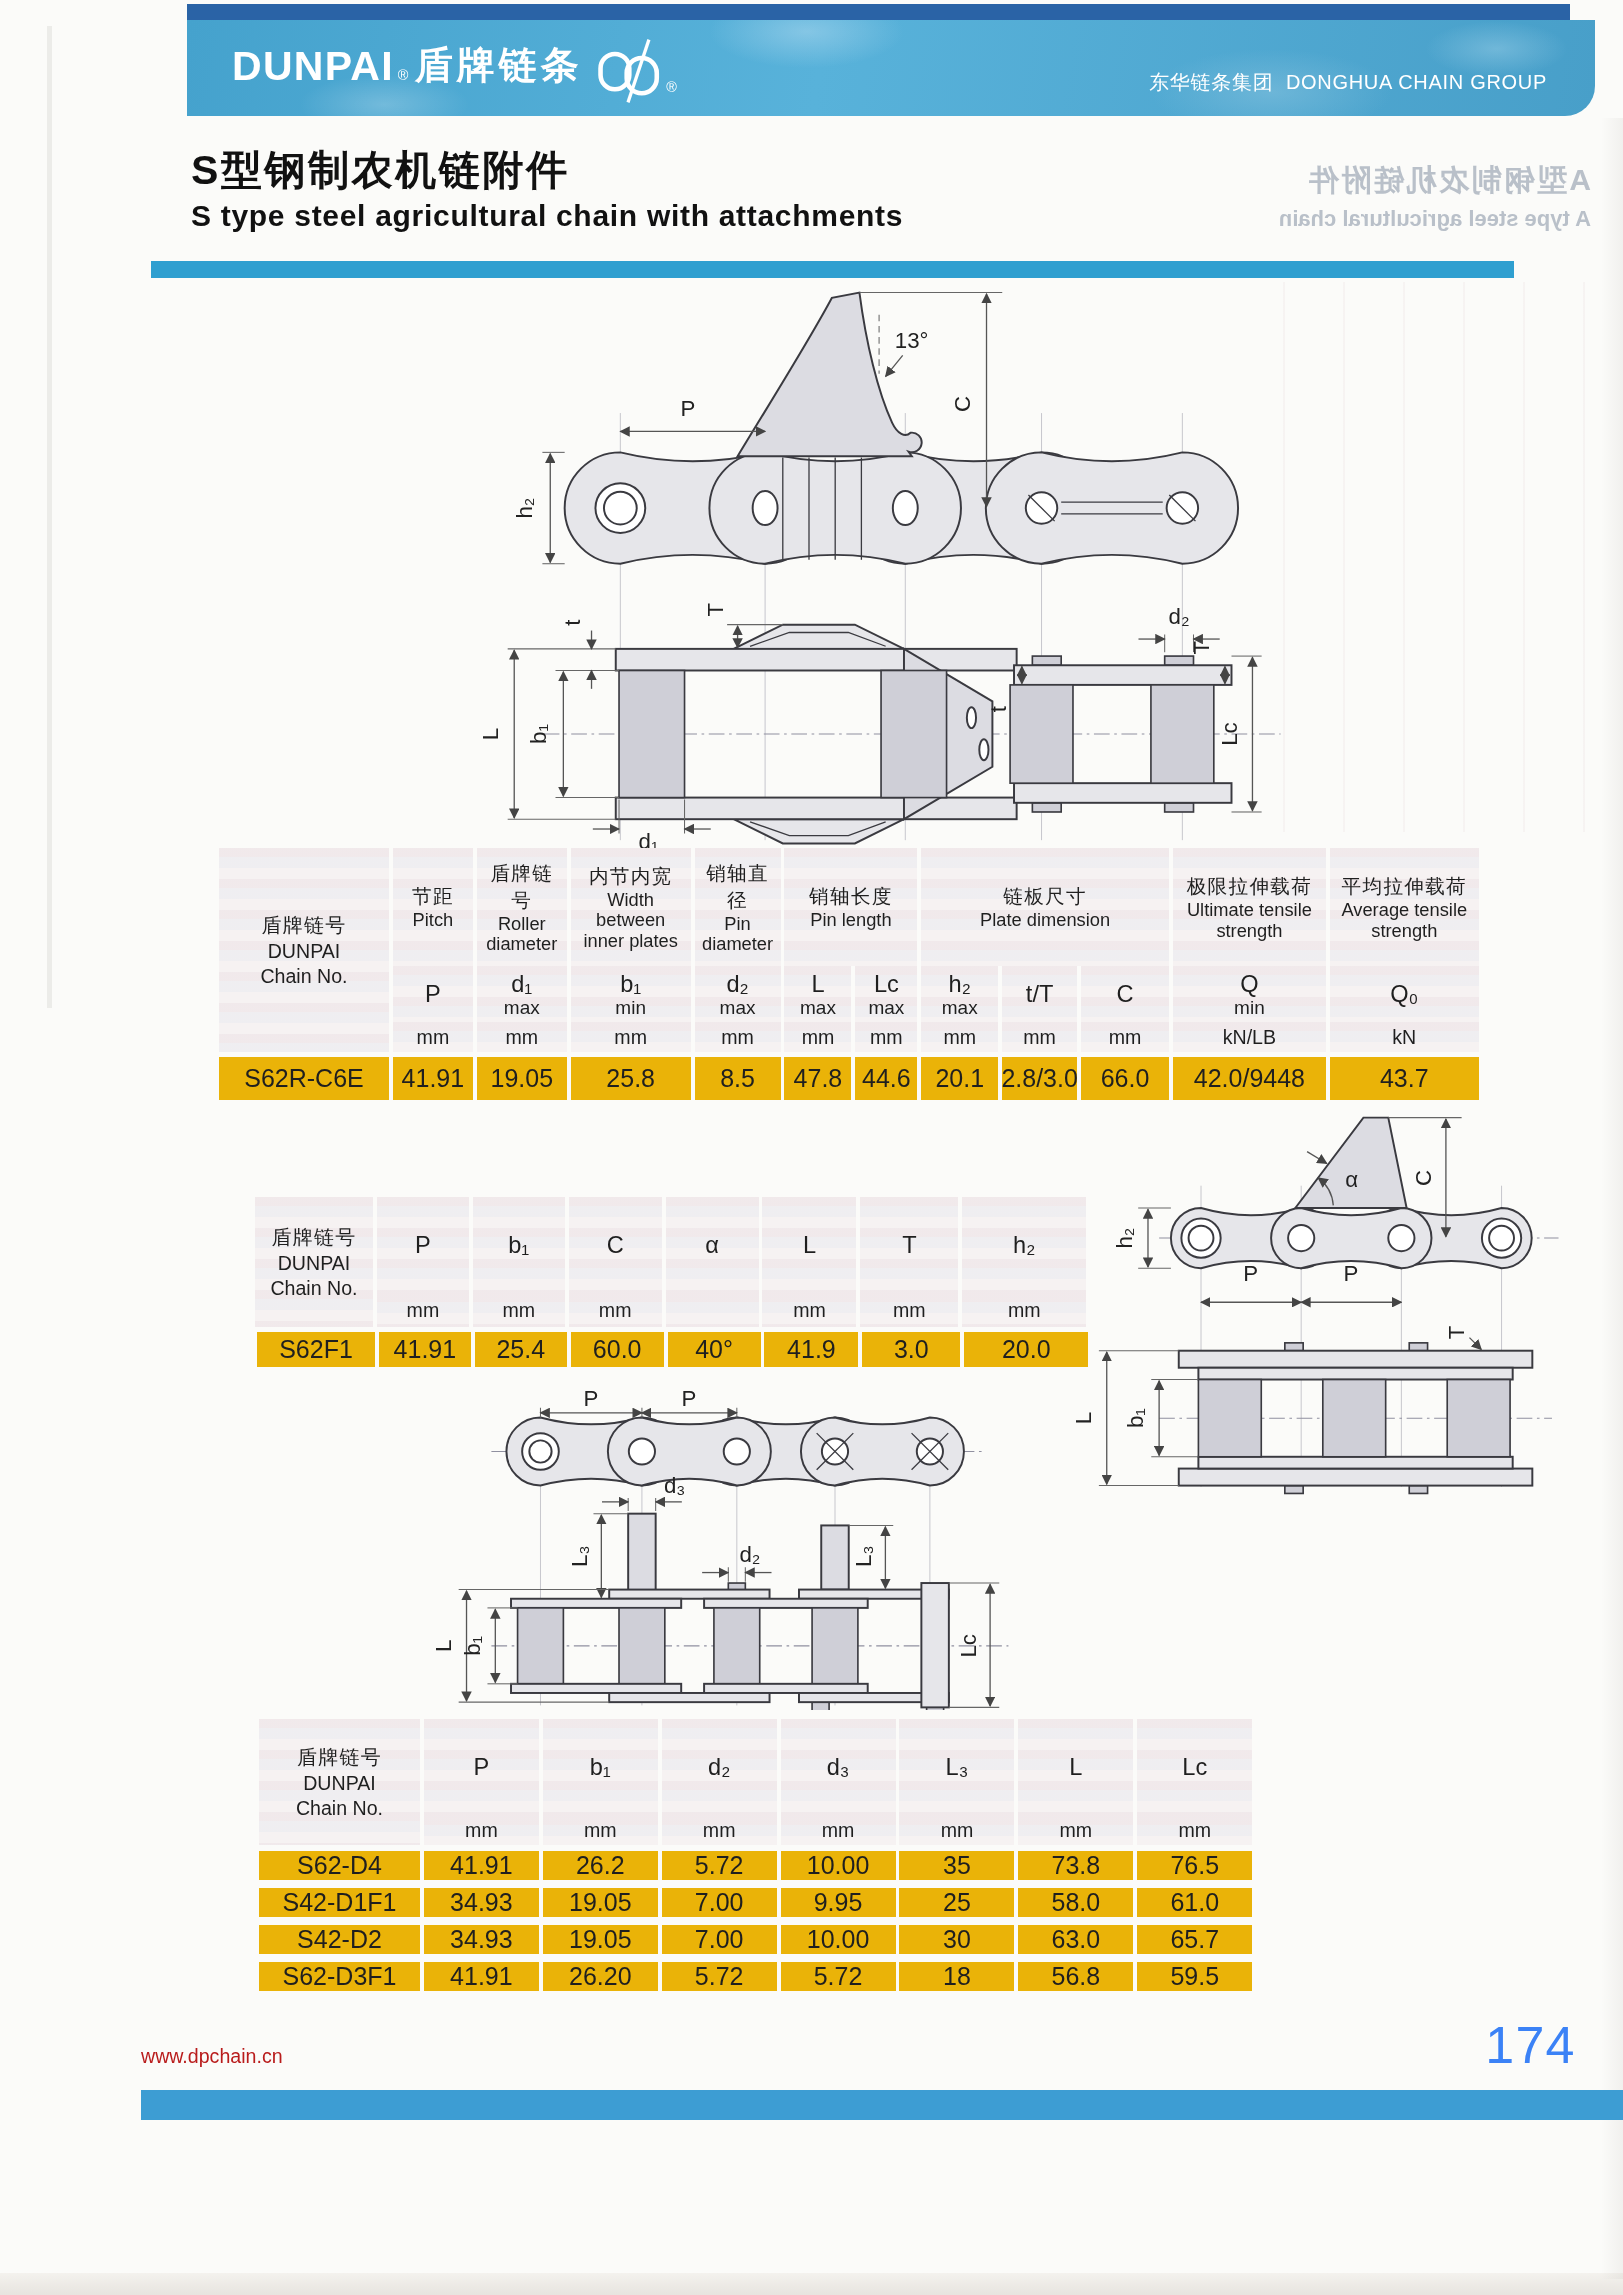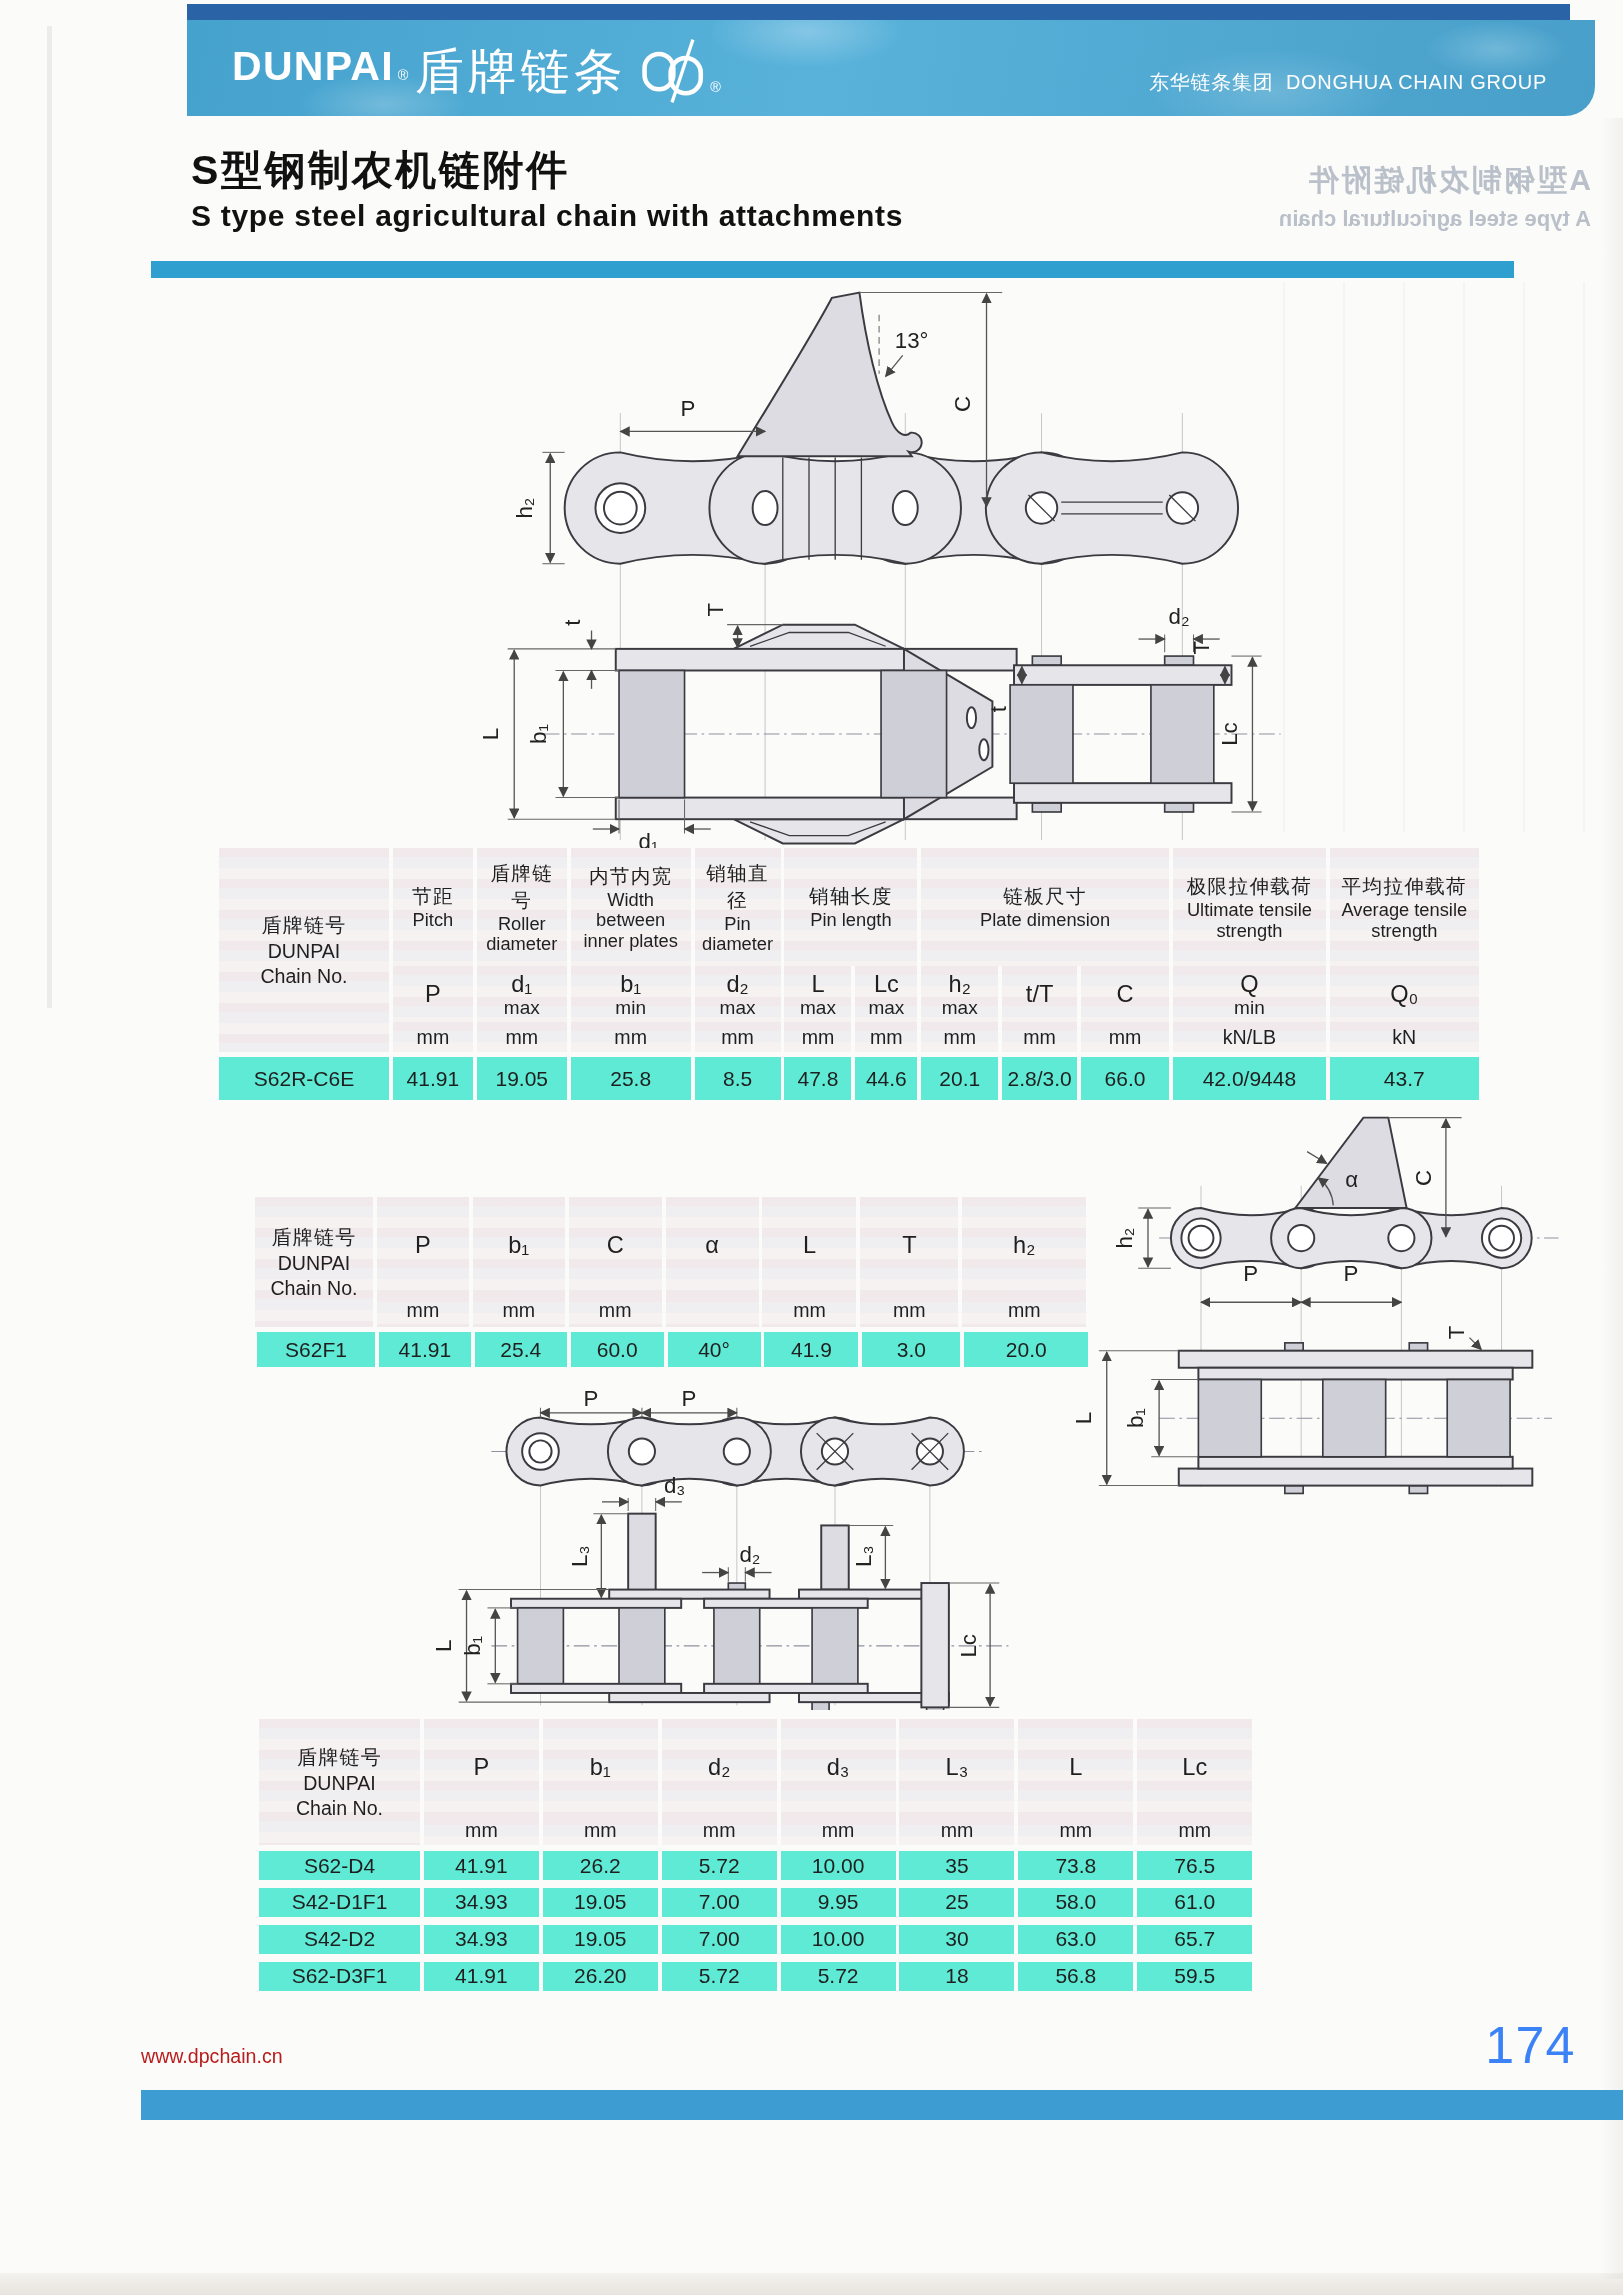--- a/index.html
+++ b/index.html
@@ -19,40 +19,40 @@
   .hdr-band{left:187px;top:19.6px;width:1408px;height:96px;border-radius:0 0 30px 0;
     background:
       radial-gradient(ellipse 131px 46px at 14% 88%, rgba(255,255,255,.22), transparent 65%),
       radial-gradient(ellipse 157px 59px at 44% 12%, rgba(170,215,238,.55), transparent 62%),
       radial-gradient(ellipse 183px 65px at 77% 75%, rgba(125,190,220,.65), transparent 66%),
       radial-gradient(ellipse 118px 46px at 93% 30%, rgba(150,205,230,.5), transparent 60%),
       linear-gradient(100deg,#45a2cd,#58b2da 45%,#489fc9)}
   .brand{left:232px;top:46px;display:flex;align-items:flex-start;color:#fff}
   .brand .b-en{font-size:41px;font-weight:800;letter-spacing:1.3px;line-height:1}
   .brand .b-reg{font-size:14.4px;margin:22px 6.5px 0 3.9px;line-height:1}
-  .brand .b-cn{font-size:49px;font-weight:400;letter-spacing:3.9px;line-height:1.05}
+  .brand .b-cn{font-size:38px;font-weight:700;letter-spacing:3.9px;line-height:1.05}
   .brand .b-logo{margin:-9.2px 0 0 11.8px}
   .brand .b-reg2{font-size:14.4px;margin:34px 0 0 3.9px;line-height:1}
   .hdr-group{right:77px;top:69px;color:#fff;font-weight:400;font-size:20px;letter-spacing:0.7px}
   
   .title-cn{left:191px;top:143px;font-size:41px;font-weight:800;letter-spacing:2.6px;color:#111}
   .title-en{left:191px;top:199px;font-size:30px;font-weight:700;letter-spacing:0.7px;color:#111}
   .title-bar{left:151px;top:261px;width:1363px;height:17px;background:#2f9fd0}
   
   .tbl{position:absolute;display:grid;column-gap:3.9px}
   .hcell{background-color:#f6f2f2;background-image:repeating-linear-gradient(180deg,rgba(214,188,200,.16) 0 9.2px,rgba(198,214,234,.14) 9.2px 19.6px,rgba(255,255,255,0) 19.6px 31px);
     display:flex;flex-direction:column;align-items:center;justify-content:center;text-align:center;padding:2.6px 3.9px}
   .t-cn{font-size:19.6px;letter-spacing:1.3px}
   .t-en{font-size:18.3px;line-height:1.12}
   .lbl .t-cn{font-size:20px}
   .lbl .t-en{font-size:19.6px;line-height:1.25}
   .sym{font-size:23.6px}
   .sub{font-size:19px;line-height:1.05}
   .unit{font-size:19.6px}
-  .dcell{background:#5eead4;display:flex;align-items:center;justify-content:center;font-size:21px}
+  .dcell{background:#eab308;display:flex;align-items:center;justify-content:center;font-size:25px}
   .t1h{left:219px;top:848px;grid-template-columns:170px 80px 90px 120px 86px 67px 62px 77px 75px 88px 153px 149px;grid-template-rows:118px 56px 30px}
   .t1b{left:219px;top:1057px;grid-template-columns:170px 80px 90px 120px 86px 67px 62px 77px 75px 88px 153px 149px;grid-template-rows:43px}
   .t2h{left:255px;top:1197px;grid-template-columns:118px 92px 92px 93px 93px 94px 98px 124px;grid-template-rows:96px 34px}
   .t2b{left:257px;top:1332px;grid-template-columns:118px 92px 92px 93px 93px 94px 98px 124px;grid-template-rows:35px}
   .t3h{left:259px;top:1719px;grid-template-columns:161px 115px 115px 115px 115px 115px 115px 115px;grid-template-rows:97px 29px}
   .t3b{left:259px;top:1851px;grid-template-columns:161px 115px 115px 115px 115px 115px 115px 115px;grid-template-rows:repeat(4,29px);row-gap:7.9px}
   
   .dia{position:absolute}
   .dia .pl{fill:#e6e6ea;stroke:#3a3a40;stroke-width:3}
   .dia .pl2{fill:#dcdce2;stroke:#3a3a40;stroke-width:3}

